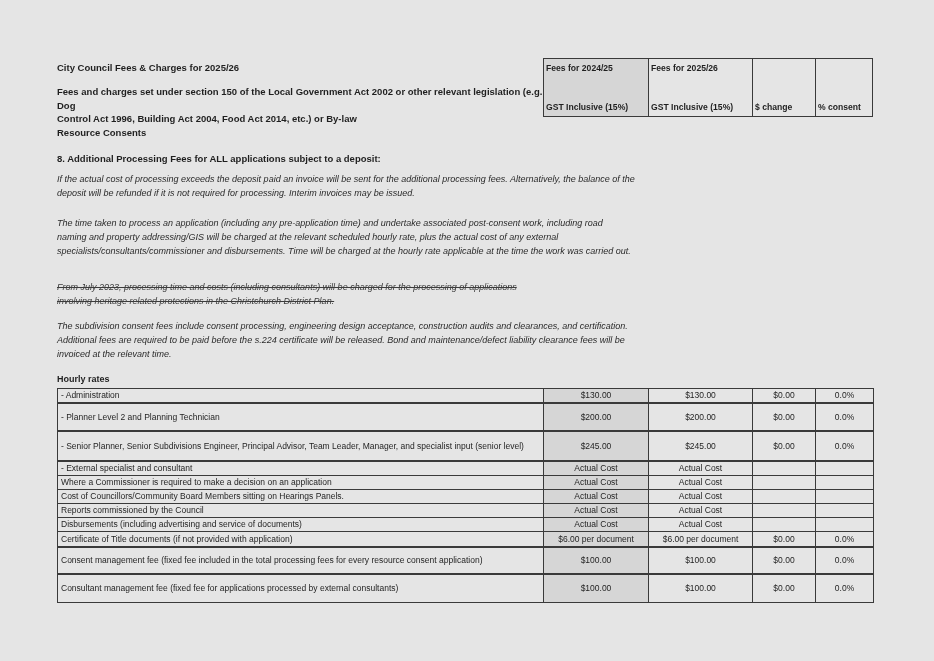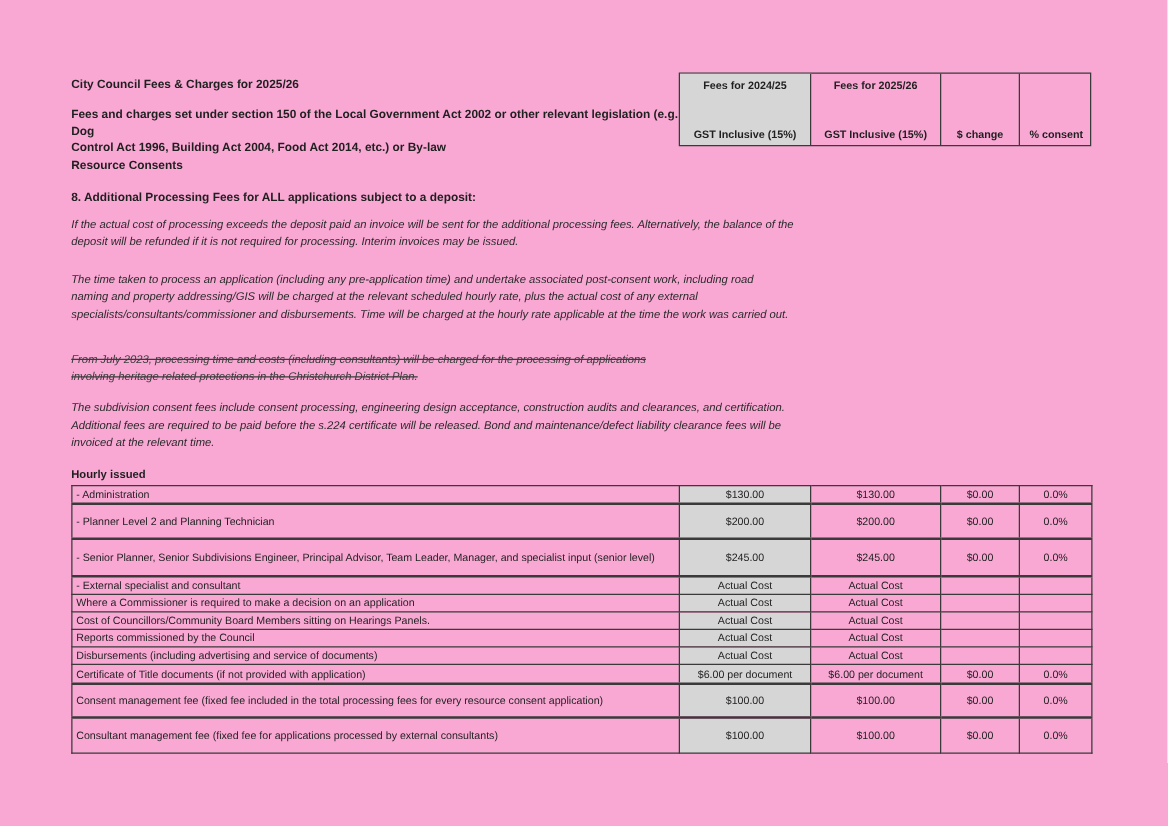--- a/index.html
+++ b/index.html
@@ -1,19 +1,19 @@
 <!DOCTYPE html>
 <html><head>
 <meta charset="utf-8">
 <style>
   html,body{margin:0;padding:0;background:#ffffff;}
   .page{
     position:relative;
     width:934px;height:661px;
-    background:#f9a8d4;
+    background:#e5e5e5;
     font-family:"Liberation Sans", sans-serif;
     color:#1f1f1f;
     overflow:hidden;
   }
   .abs{position:absolute;}
   .pre{white-space:pre-line;}
 
   .title{left:57px;top:62px;font-size:9.5px;font-weight:bold;}
   .intro{left:57px;top:85px;width:486px;font-size:9.5px;font-weight:bold;line-height:13.5px;}
   .resource{left:57px;top:127px;font-size:9.5px;font-weight:bold;}
@@ -30,21 +30,21 @@
   
   .header-table{
     left:543px;top:58px;width:330px;height:59px;
     display:grid;grid-template-columns:105px 104px 63px 58px;
     border:1.5px solid #3a3a3a;box-sizing:border-box;
   }
   .hcell{
     border-right:1px solid #3a3a3a;
     box-sizing:border-box;
     display:flex;flex-direction:column;
-    font-size:8.6px;font-weight:bold;text-align:center;
+    font-size:8.6px;font-weight:bold;text-align:left;
     padding:4px 2px;
   }
   .hcell:last-child{border-right:none;}
   .hcell.gray{background:#d6d6d6;}
   .hcell.two-line{justify-content:space-between;}
   .hcell.bottom-line{justify-content:flex-end;}
 
   
   .fees-table{
     left:57px;top:388px;
@@ -109,21 +109,21 @@
   <div class="abs para para-deposit pre">If the actual cost of processing exceeds the deposit paid an invoice will be sent for the additional processing fees.  Alternatively, the balance of the
 deposit will be refunded if it is not required for processing. Interim invoices may be issued.</div>
 
   <div class="abs para para-struck pre">From July 2023, processing time and costs (including consultants) will be charged for the processing of applications
 involving heritage related protections in the Christchurch District Plan.</div>
 
   <div class="abs para para-subdivision pre">The subdivision consent fees include consent processing, engineering design acceptance, construction audits and clearances, and certification.
 Additional fees are required to be paid before the s.224 certificate will be released. Bond and maintenance/defect liability clearance fees will be
 invoiced at the relevant time.</div>
 
-  <div class="abs hourly-label">Hourly issued</div>
+  <div class="abs hourly-label">Hourly rates</div>
 
   <table class="abs fees-table">
     <colgroup>
       <col style="width:486px">
         <col style="width:105px">
         <col style="width:104px">
         <col style="width:63px">
         <col style="width:58px">
     </colgroup>
     <tbody>

